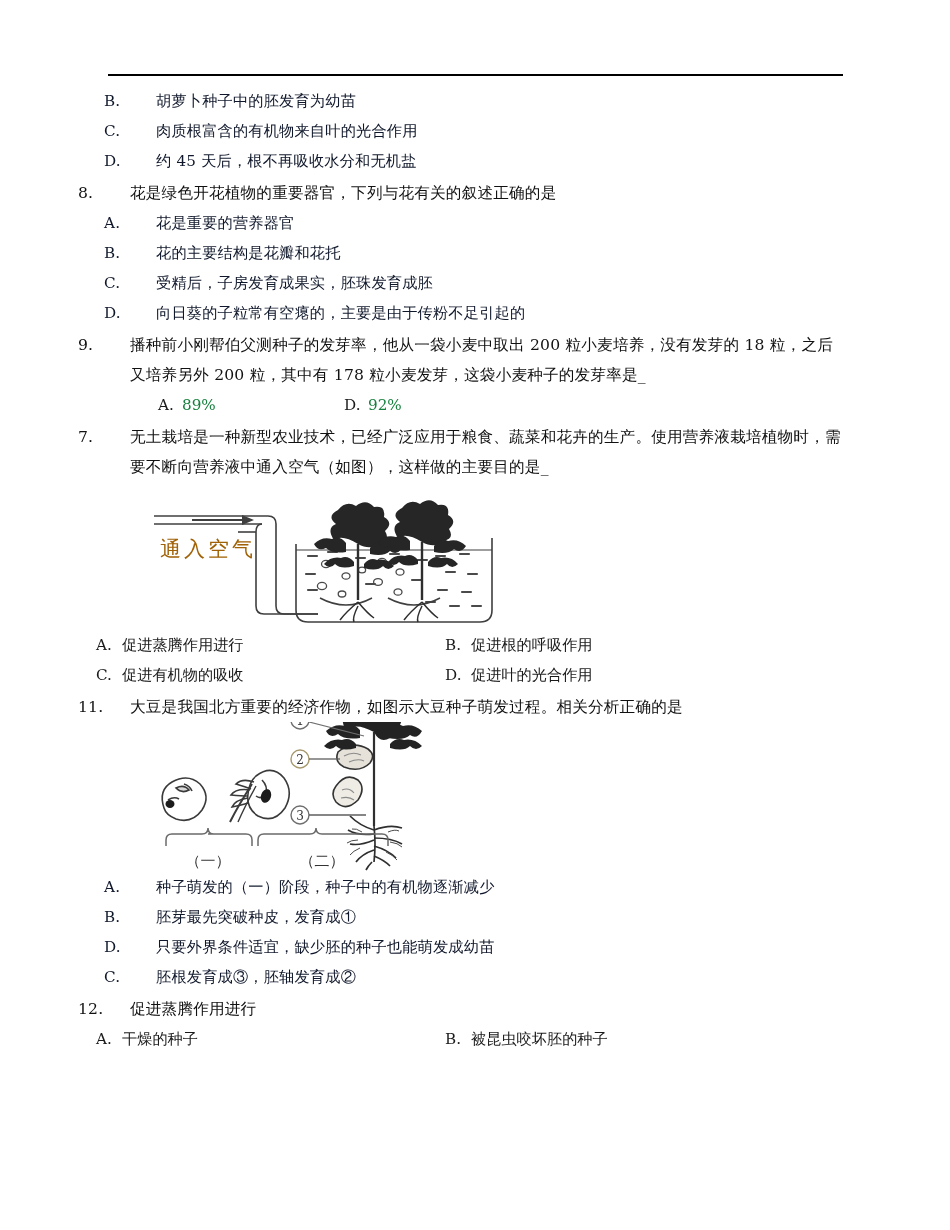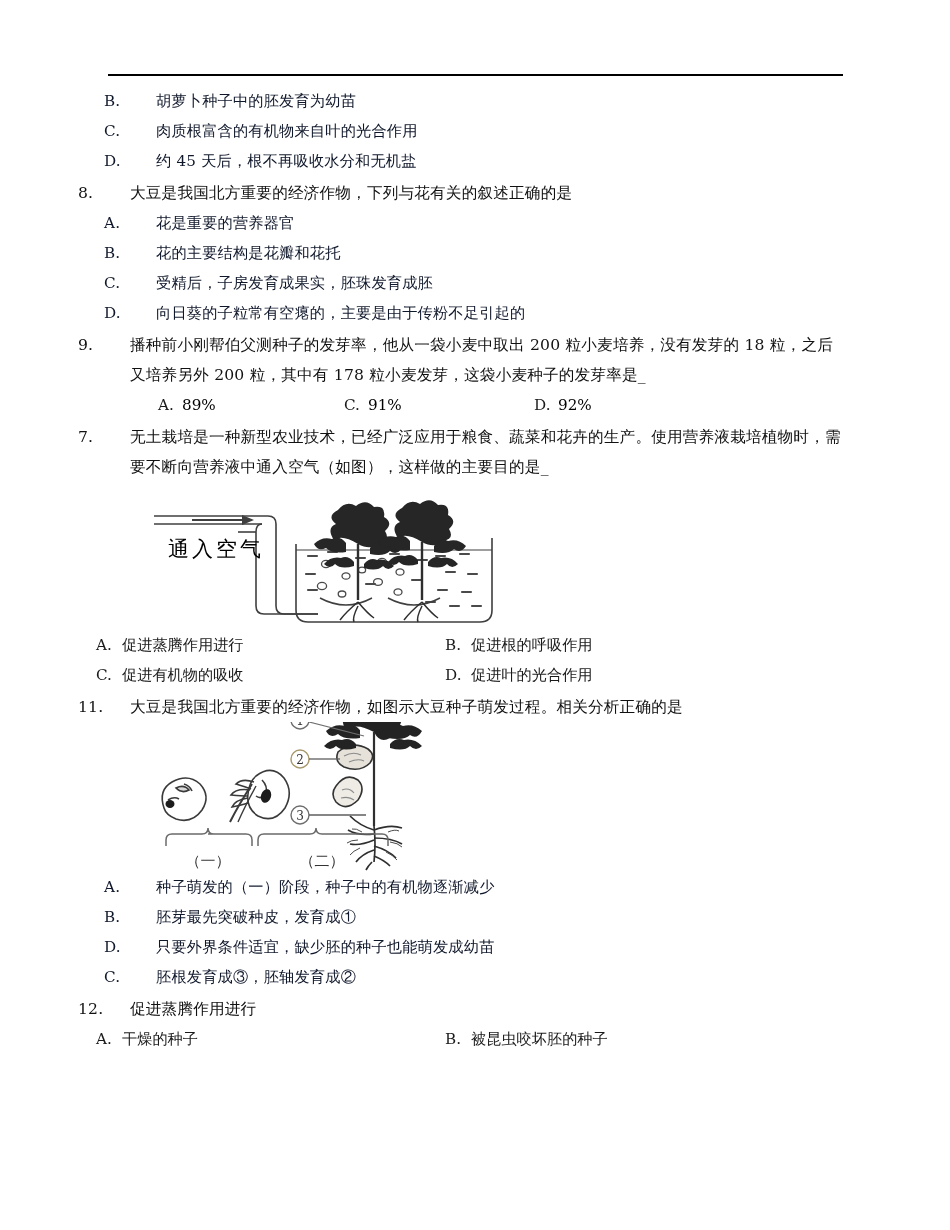--- a/index.html
+++ b/index.html
@@ -29,36 +29,36 @@
   }
   .opt .ltr{display:inline-block;min-width:26px;}
 
   .opts-grid4{display:flex;padding-left:158px;padding-right:60px;}
   .opts-grid4 .cell{font-size:15.2px;line-height:30px;}
   .opts-grid4 .c1{width:186px;}
   .opts-grid4 .c2{width:194px;}
   .opts-grid4 .c3{width:190px;}
   .opts-grid4 .c4{width:auto;}
   .opts-grid4 .ltr{display:inline-block;min-width:24px;}
-  .opts-grid4 .pct{font-family:"DejaVu Serif",serif;color:#000000;}
+  .opts-grid4 .pct{font-family:"DejaVu Serif",serif;color:#15803d;}
 
   .opts-2col{padding-left:96px;}
   .opts-2col .row{display:flex;}
   .opts-2col .cell{font-size:15.2px;line-height:30px;}
   .opts-2col .left{width:349px;}
   .opts-2col .ltr{display:inline-block;min-width:26px;}
 
   .figwrap{padding-left:150px;}
 
   
   .fig-hydro{position:relative;width:370px;height:148px;}
   .fig-hydro svg{display:block;}
   .hydro-label{
-    position:absolute;left:18px;top:53px;
-    font-size:21px;color:#000000;letter-spacing:3px;
+    position:absolute;left:10px;top:53px;
+    font-size:21px;color:#a16207;letter-spacing:3px;
     font-family:"DejaVu Serif",serif;
   }
 
   
   .fig-germ{position:relative;width:390px;height:150px;}
   .fig-germ svg{display:block;}
 </style>
 </head>
 <body>
 
@@ -77,21 +77,21 @@
           <span class="ltr">C.</span><span>肉质根富含的有机物来自叶的光合作用</span>
         </div>
         <div class="opt">
           <span class="ltr">D.</span><span>约 45 天后，根不再吸收水分和无机盐</span>
         </div>
       </div>
     </div>
 
     <div class="qblock">
       <div class="qstem">
-        <span class="num">8.</span><span>大豆是我国北方重要的经济作物，下列与花有关的叙述正确的是</span>
+        <span class="num">8.</span><span>花是绿色开花植物的重要器官，下列与花有关的叙述正确的是</span>
       </div>
       <div class="opts">
         <div class="opt">
           <span class="ltr">A.</span><span>花是重要的营养器官</span>
         </div>
         <div class="opt">
           <span class="ltr">B.</span><span>花的主要结构是花瓣和花托</span>
         </div>
         <div class="opt">
           <span class="ltr">C.</span><span>受精后，子房发育成果实，胚珠发育成胚</span>
@@ -102,23 +102,20 @@
       </div>
     </div>
 
     <div class="qblock">
       <div class="qstem">
         <span class="num">9.</span><span>播种前小刚帮伯父测种子的发芽率，他从一袋小麦中取出 200 粒小麦培养，没有发芽的 18 粒，之后又培养另外 200 粒，其中有 178 粒小麦发芽，这袋小麦种子的发芽率是_</span>
       </div>
       <div class="opts-grid4">
         <div class="cell c1">
           <span class="ltr">A.</span><span class="pct">89%</span>
-        </div>
-        <div class="cell c3">
-          <span class="ltr">C.</span><span class="pct">91%</span>
         </div>
         <div class="cell c4">
           <span class="ltr">D.</span><span class="pct">92%</span>
         </div>
       </div>
     </div>
 
     <div class="qblock">
       <div class="qstem narrow">
         <span class="num">7.</span><span>无土栽培是一种新型农业技术，已经广泛应用于粮食、蔬菜和花卉的生产。使用营养液栽培植物时，需要不断向营养液中通入空气（如图），这样做的主要目的是_</span>

